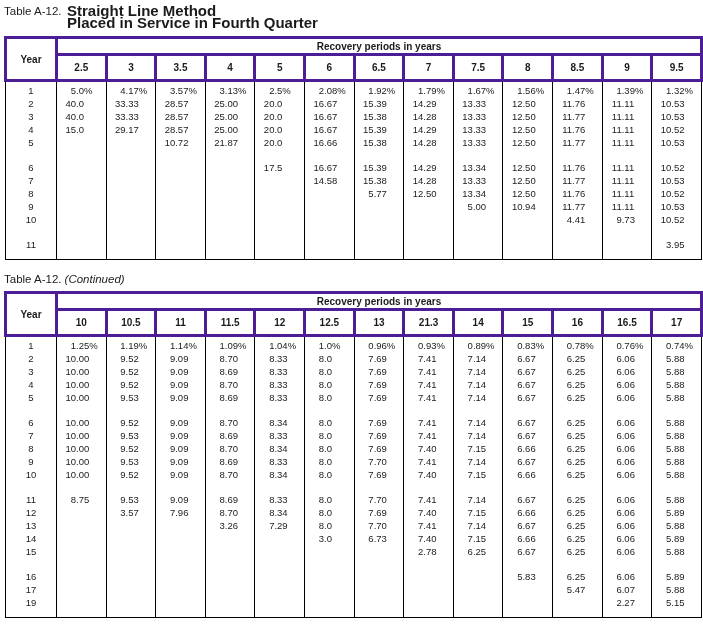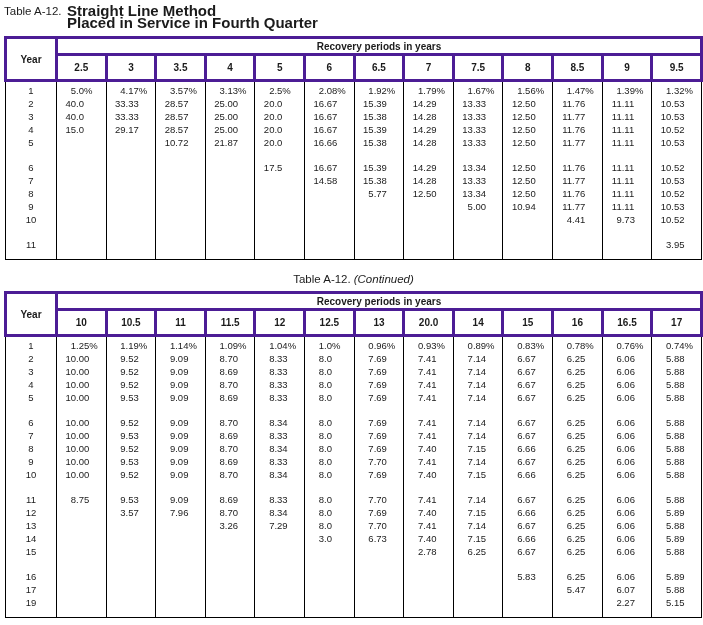--- a/index.html
+++ b/index.html
@@ -10,21 +10,21 @@
     color: #1b1b1b;
     font-family: "Liberation Sans", "DejaVu Sans", sans-serif;
     overflow: hidden;
   }
   .page { padding: 5px 0 0 4px; width: 703px; }
 
   
   .cap { display: flex; align-items: flex-start; margin: 0 0 7px 0; }
   .cap-label { font-size: 11.5px; width: 63px; flex: none; line-height: 12px; }
   .cap-lines { font-weight: bold; font-size: 15px; line-height: 12px; }
-  .cap2 { font-size: 11.5px; line-height: 12px; margin: 13px 0 6px 0; text-align: center; }
+  .cap2 { font-size: 11.5px; line-height: 12px; margin: 13px 0 6px 0; }
   .ital { font-style: italic; margin-left: 3px; }
 
   
   table.tbl {
     border-collapse: collapse;
     table-layout: fixed;
     width: 699px;
     border: 1px solid #000;
   }
   col.c-year { width: 51px; }
@@ -555,21 +555,21 @@
           <th class="th-span" colspan="13">Recovery periods in years</th>
         </tr>
         <tr>
           <th class="th-num">10</th>
           <th class="th-num">10.5</th>
           <th class="th-num">11</th>
           <th class="th-num">11.5</th>
           <th class="th-num">12</th>
           <th class="th-num">12.5</th>
           <th class="th-num">13</th>
-          <th class="th-num">20.0</th>
+          <th class="th-num">21.3</th>
           <th class="th-num">14</th>
           <th class="th-num">15</th>
           <th class="th-num">16</th>
           <th class="th-num">16.5</th>
           <th class="th-num">17</th>
         </tr>
       </thead>
       <tbody>
         <tr class="r-first">
           <td class="td-year">1</td>

